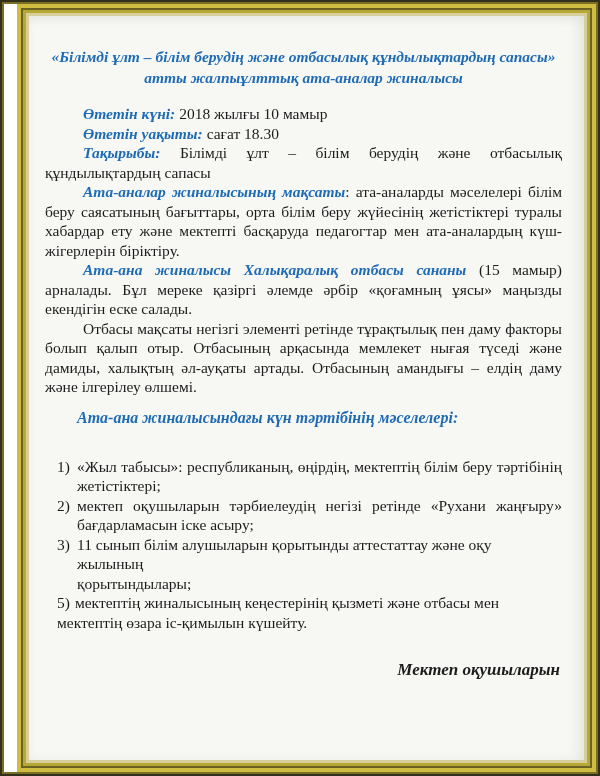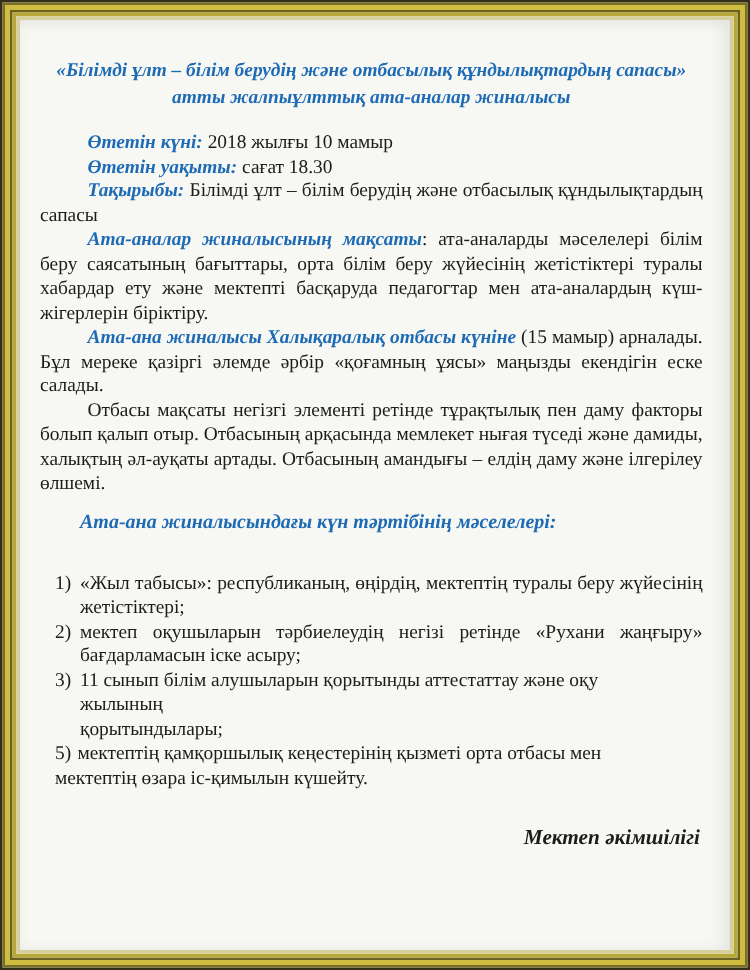--- a/index.html
+++ b/index.html
@@ -9,21 +9,21 @@
   }
   html,body{margin:0;padding:0;}
   body{width:600px;font-family:"Liberation Serif", serif;}
 
   .page{width:600px;height:776px;background:#fff;}
 
   
   .f1,.f2,.f3,.f4,.f5,.f6{box-sizing:border-box;height:100%;}
   .f1{border:2px solid #32301a;}
   .f2{border:2px solid #7a6d24;}
-  .f3{border:4px solid #cfbd42;}
+  .f3{border:4px solid #cfbd42;margin-left:13px;}
   .f4{border:2px solid #6b6120;}
   .f5{border:3px solid #b7a737;}
   .f6{border:3px solid #d6cf9b;}
 
   .content{
     box-sizing:border-box;height:100%;overflow:hidden;
     background:var(--page-bg);
     color:var(--ink);
     font-size:15.5px;line-height:19.5px;
     padding:24px 22px 0 16px;
@@ -94,51 +94,51 @@
                   <span class="accent">Тақырыбы:</span>
                   <span>Білімді ұлт – білім берудің және отбасылық құндылықтардың сапасы</span>
                 </p>
 
                 <p class="para">
                   <span class="accent">Ата-аналар жиналысының мақсаты</span><span>: ата-аналарды мәселелері білім беру саясатының бағыттары, орта білім беру жүйесінің жетістіктері туралы хабардар ету және мектепті басқаруда педагогтар мен ата-аналардың күш-жігерлерін біріктіру.</span>
                 </p>
 
 
                 <p class="para">
-                  <span class="accent">Ата-ана жиналысы Халықаралық отбасы күніне</span><span> (15 мамыр) арналады. Бұл мереке қазіргі әлемде әрбір «қоғамның ұясы» маңызды екендігін еске салады.</span>
+                  <span class="accent">Ата-ана жиналысы Халықаралық отбасы сананы</span><span> (15 мамыр) арналады. Бұл мереке қазіргі әлемде әрбір «қоғамның ұясы» маңызды екендігін еске салады.</span>
                 </p>
 
                 <p class="para">
                   <span>Отбасы мақсаты негізгі элементі ретінде тұрақтылық пен даму факторы болып қалып отыр. Отбасының арқасында мемлекет нығая түседі және дамиды, халықтың әл-ауқаты артады. Отбасының амандығы – елдің даму және ілгерілеу өлшемі.</span>
                 </p>
 
                 <p class="heading">Ата-ана жиналысындағы күн тәртібінің мәселелері:</p>
 
                 <div class="agenda">
                   <div class="li hang">
                     <span class="num">1)</span>
-                    <span class="li-text">«Жыл табысы»: республиканың, өңірдің, мектептің туралы беру жүйесінің жетістіктері;</span>
+                    <span class="li-text">«Жыл табысы»: республиканың, өңірдің, мектептің білім беру тәртібінің жетістіктері;</span>
                   </div>
                   <div class="li hang">
                     <span class="num">2)</span>
                     <span class="li-text">мектеп оқушыларын тәрбиелеудің негізі ретінде «Рухани жаңғыру» бағдарламасын іске асыру;</span>
                   </div>
                   <div class="li hang">
                     <span class="num">3)</span>
                     <span class="li-text">11 сынып білім алушыларын қорытынды аттестаттау және оқу
 жылының
 қорытындылары;</span>
                   </div>
                   <div class="li plain">
-                    <span class="num">5)</span><span class="li-text">мектептің қамқоршылық кеңестерінің қызметі орта отбасы мен
+                    <span class="num">5)</span><span class="li-text">мектептің жиналысының кеңестерінің қызметі және отбасы мен
 мектептің өзара іс-қимылын күшейту.</span>
                   </div>
                 </div>
 
-                <div class="signature">Мектеп әкімшілігі</div>
+                <div class="signature">Мектеп оқушыларын</div>
 
               </div>
 
             </div>
           </div>
         </div>
       </div>
     </div>
   </div>
 </div>

